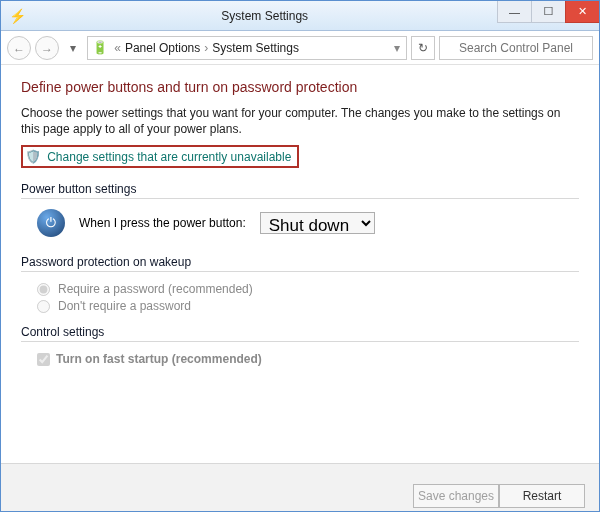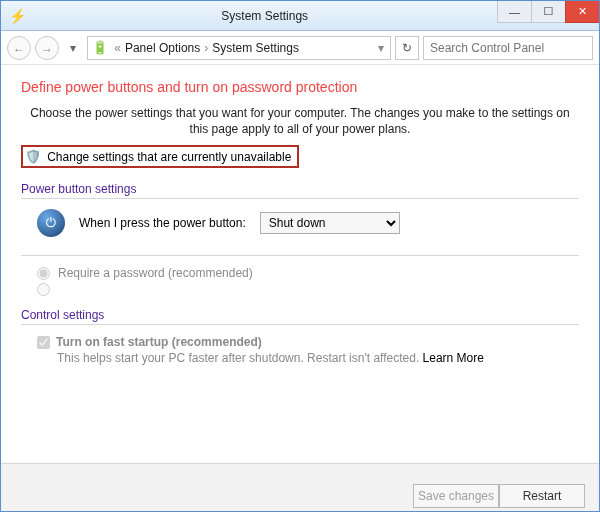--- a/index.html
+++ b/index.html
@@ -10,32 +10,32 @@
   .winbtns { display: flex; height: 100%; }
   .winbtn { width: 34px; height: 22px; display: flex; align-items: center; justify-content: center; font-size: 11px; background: #e9eef5; border-left: 1px solid #c0c8d4; color:#333; border-bottom:1px solid #c0c8d4;}
   .winbtn.close { background: #e04b3c; color: #fff; border-color:#c23d30;}
   .navbar { height: 34px; display: flex; align-items: center; gap: 4px; padding: 0 6px; border-bottom: 1px solid #e1e1e1; }
   .navarrow { width: 24px; height: 24px; border-radius: 50%; border: 1px solid #c9c9c9; display: flex; align-items: center; justify-content: center; color: #888; font-size: 12px; background:#fafafa;}
   .navup { width:20px; height:20px; display:flex; align-items:center; justify-content:center; color:#666;}
   .crumbs { flex:1; height:24px; border:1px solid #c9c9c9; display:flex; align-items:center; padding:0 4px; gap:2px; font-size:12px; color:#222; background:#fff;}
   .crumbs .picon { font-size:13px; margin-right:2px;}
   .crumbs .sep { color:#888; padding:0 2px;}
   .refresh { width:24px; height:24px; border:1px solid #c9c9c9; display:flex; align-items:center; justify-content:center; color:#555; background:#fff;}
-  .search { width:170px; height:24px; border:1px solid #c9c9c9; padding:0 6px; font-size:12px; color:#be185d; background:#fff;}
+  .search { width:154px; height:24px; border:1px solid #c9c9c9; padding:0 6px; font-size:12px; color:#be185d; background:#fff;text-align:center;}
   .content { padding: 14px 20px 0 20px; height: 398px; overflow-y:auto;}
-  .page-title { color:#ef4444; font-size:14px; margin-bottom:10px; }
-  .desc { color:#222; margin-bottom:8px; line-height:1.35;text-align:center;}
+  .page-title { color:#7f1d1d; font-size:14px; margin-bottom:10px; }
+  .desc { color:#222; margin-bottom:8px; line-height:1.35;}
   .shieldrow { display:flex; align-items:center; gap:6px; border:2px solid #b03028; padding:2px 6px 2px 2px; width:fit-content; margin-bottom:14px;}
   .shieldrow .shield { font-size:13px; }
-  .link { color:#000000; cursor:pointer;text-align:center;}
-  .section-label { color:#4c1d95; margin-bottom:2px; font-size:12px;}
+  .link { color:#0f766e; cursor:pointer;text-align:center;}
+  .section-label { color:#0f172a; margin-bottom:2px; font-size:12px;}
   .section-line { border:none; border-top:1px solid #d8d8d8; margin-bottom:10px;}
   .pbrow { display:flex; align-items:center; gap:14px; padding-left:16px; margin-bottom:18px;}
   .pbicon { width:28px; height:28px; border-radius:50%; background:radial-gradient(circle at 35% 30%, #6aa9e9, #1b3f6e); display:flex; align-items:center; justify-content:center; color:#fff; font-size:13px;}
-  select.combo { font-size:12px; padding:2px 4px; width:140px; height:22px; border:1px solid #aeaeae; background:#f7f7f7;}
+  select.combo { font-size:17px; padding:2px 4px; width:115px; height:22px; border:1px solid #aeaeae; background:#f7f7f7;}
   .radio-block { padding-left:16px; margin-bottom:12px; }
   .radio-row { display:flex; align-items:center; gap:8px; color:#8a8a8a; margin-bottom:3px;}
   .radio-row input[type=radio]{ accent-color:#888;}
   .disabled-text { color:#8a8a8a; line-height:1.35; padding-left:20px; margin-bottom:10px;}
   .cbrow { display:flex; align-items:center; gap:6px; padding-left:16px; color:#8a8a8a; margin-bottom:2px;}
   .cbrow input[type=checkbox]{ accent-color:#888;}
   .cbdesc { color:#8a8a8a; padding-left:36px; margin-bottom:6px;}
   .footer { height:64px; border-top:1px solid #d8d8d8; background:#f2f2f2; display:flex; align-items:center; justify-content:flex-end; padding:0 14px;}
   .btn { min-width:86px; height:24px; border:1px solid #b8b8b8; background:#f7f7f7; font-size:12px; color:#333;}
   .btn:disabled { color:#a0a0a0;}
@@ -86,41 +86,40 @@
   <div class="section-label">Power button settings</div>
   <hr class="section-line">
   <div class="pbrow">
     <div class="pbicon">⏻</div>
     <span>When I press the power button:</span>
     <select class="combo">
       <option>Shut down</option>
     </select>
   </div>
 
+  <div class="section-label">Password protection on wakeup</div>
   <hr class="section-line">
 
   <div class="radio-block">
     <label class="radio-row">
       <input type="radio" checked="" disabled="" style="">
       <span>Require a password (recommended)</span>
     </label>
     <label class="radio-row">
       <input type="radio" disabled="" style="">
+      <span>Don't require a password</span>
     </label>
   </div>
 
   <div class="section-label">Control settings</div>
   <hr class="section-line">
 
   <label class="cbrow">
     <input type="checkbox" checked="" disabled="" style="">
     <span class="bold-gray">Turn on fast startup (recommended)</span>
   </label>
-  <div class="cbdesc">
-    <span>This helps start your PC faster after shutdown. Restart isn't affected. </span><span class="link">Learn More</span>
-  </div>
 
 </div>
 
 <div class="footer">
   <button class="btn" disabled="">Save changes</button>
   <button class="btn">Restart</button>
 </div>
 
 </body></html>

